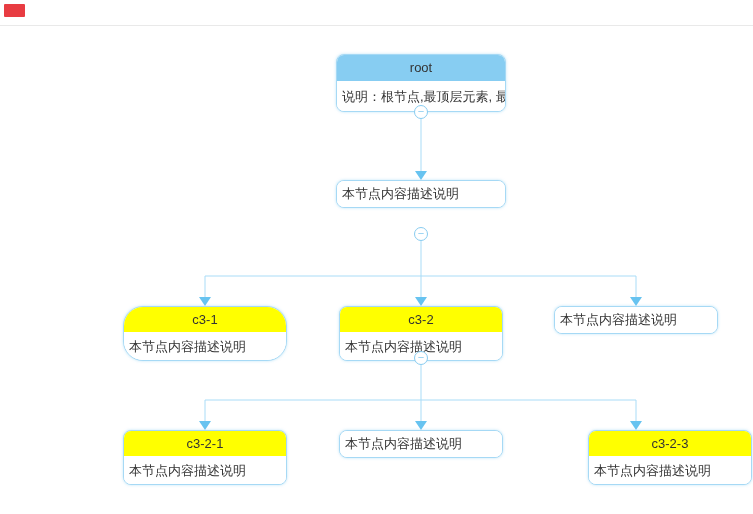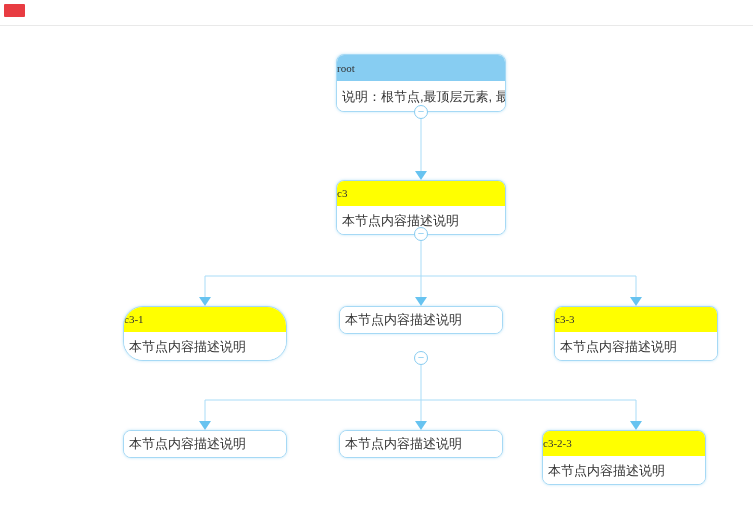--- a/index.html
+++ b/index.html
@@ -15,22 +15,22 @@
   .top-divider{position:absolute;left:0;top:25px;width:753px;height:1px;background:var(--divider);}
   .marker{position:absolute;left:4px;top:4px;width:21px;height:13px;background:var(--marker);border-radius:1px;}
 
   svg.edges{position:absolute;left:0;top:0;width:753px;height:514px;pointer-events:none;}
   .edge{stroke:var(--line);stroke-width:1;fill:none;}
   .arrowhead{fill:var(--arrow);stroke:none;}
 
   .node{position:absolute;border:1px solid var(--node-border);border-radius:8px;
         background:var(--node-body-bg);overflow:hidden;
         box-shadow:0 0 3px rgba(135,205,242,.55);cursor:pointer;}
-  .node .hdr{height:27px;line-height:25px;font-size:11px;color:var(--text);
-             border-bottom:2px solid #ffffff;white-space:nowrap;overflow:hidden;font-family:Liberation Serif, serif;}
+  .node .hdr{height:27px;line-height:25px;text-align:center;font-size:13px;color:var(--text);
+             border-bottom:2px solid #ffffff;white-space:nowrap;overflow:hidden;}
   .node .hdr.blue{background:var(--root-header);}
   .node .hdr.yellow{background:var(--child-header);}
   .node .bdy{height:26px;line-height:26px;font-size:13px;color:var(--text);text-align:left;
              white-space:nowrap;overflow:hidden;padding:0 5px;background:var(--node-body-bg);}
   .node.root{width:170px;}
   .node.root .hdr{height:28px;line-height:26px;}
   .node.root .bdy{height:28px;line-height:28px;text-align:left;}
 
   .toggle{position:absolute;width:14px;height:14px;border-radius:50%;background:#fff;
           border:1px solid var(--toggle);color:var(--toggle);font-size:11px;line-height:11px;
@@ -60,42 +60,42 @@
     <polygon class="arrowhead" points="630,421 642,421 636,430"></polygon>
   </svg>
 
   <div class="node root" style="left:336px;top:54px;">
     <div class="hdr blue">root</div>
     <div class="bdy">说明：根节点,最顶层元素, 最高...</div>
   </div>
   <div class="toggle" style="left:414px;top:105px;">−</div>
 
   <div class="node" style="left:336px;top:180px;width:170px;">
-    <div class="hdr yellow">c3</div>
     <div class="bdy">本节点内容描述说明</div>
   </div>
   <div class="toggle" style="left:414px;top:227px;">−</div>
 
   <div class="node" style="left:123px;top:306px;width:164px;border-radius:20px;">
     <div class="hdr yellow">c3-1</div>
     <div class="bdy">本节点内容描述说明</div>
   </div>
   <div class="node" style="left:339px;top:306px;width:164px;">
+    <div class="hdr yellow">c3-2</div>
     <div class="bdy">本节点内容描述说明</div>
   </div>
   <div class="toggle" style="left:414px;top:351px;">−</div>
   <div class="node" style="left:554px;top:306px;width:164px;">
-    <div class="hdr yellow">c3-3</div>
     <div class="bdy">本节点内容描述说明</div>
   </div>
 
   <div class="node" style="left:123px;top:430px;width:164px;">
+    <div class="hdr yellow">c3-2-1</div>
     <div class="bdy">本节点内容描述说明</div>
   </div>
   <div class="node" style="left:339px;top:430px;width:164px;">
     <div class="bdy">本节点内容描述说明</div>
   </div>
-  <div class="node" style="left:542px;top:430px;width:164px;">
+  <div class="node" style="left:588px;top:430px;width:164px;">
     <div class="hdr yellow">c3-2-3</div>
     <div class="bdy">本节点内容描述说明</div>
   </div>
 
 </div>
 
 </body></html>

